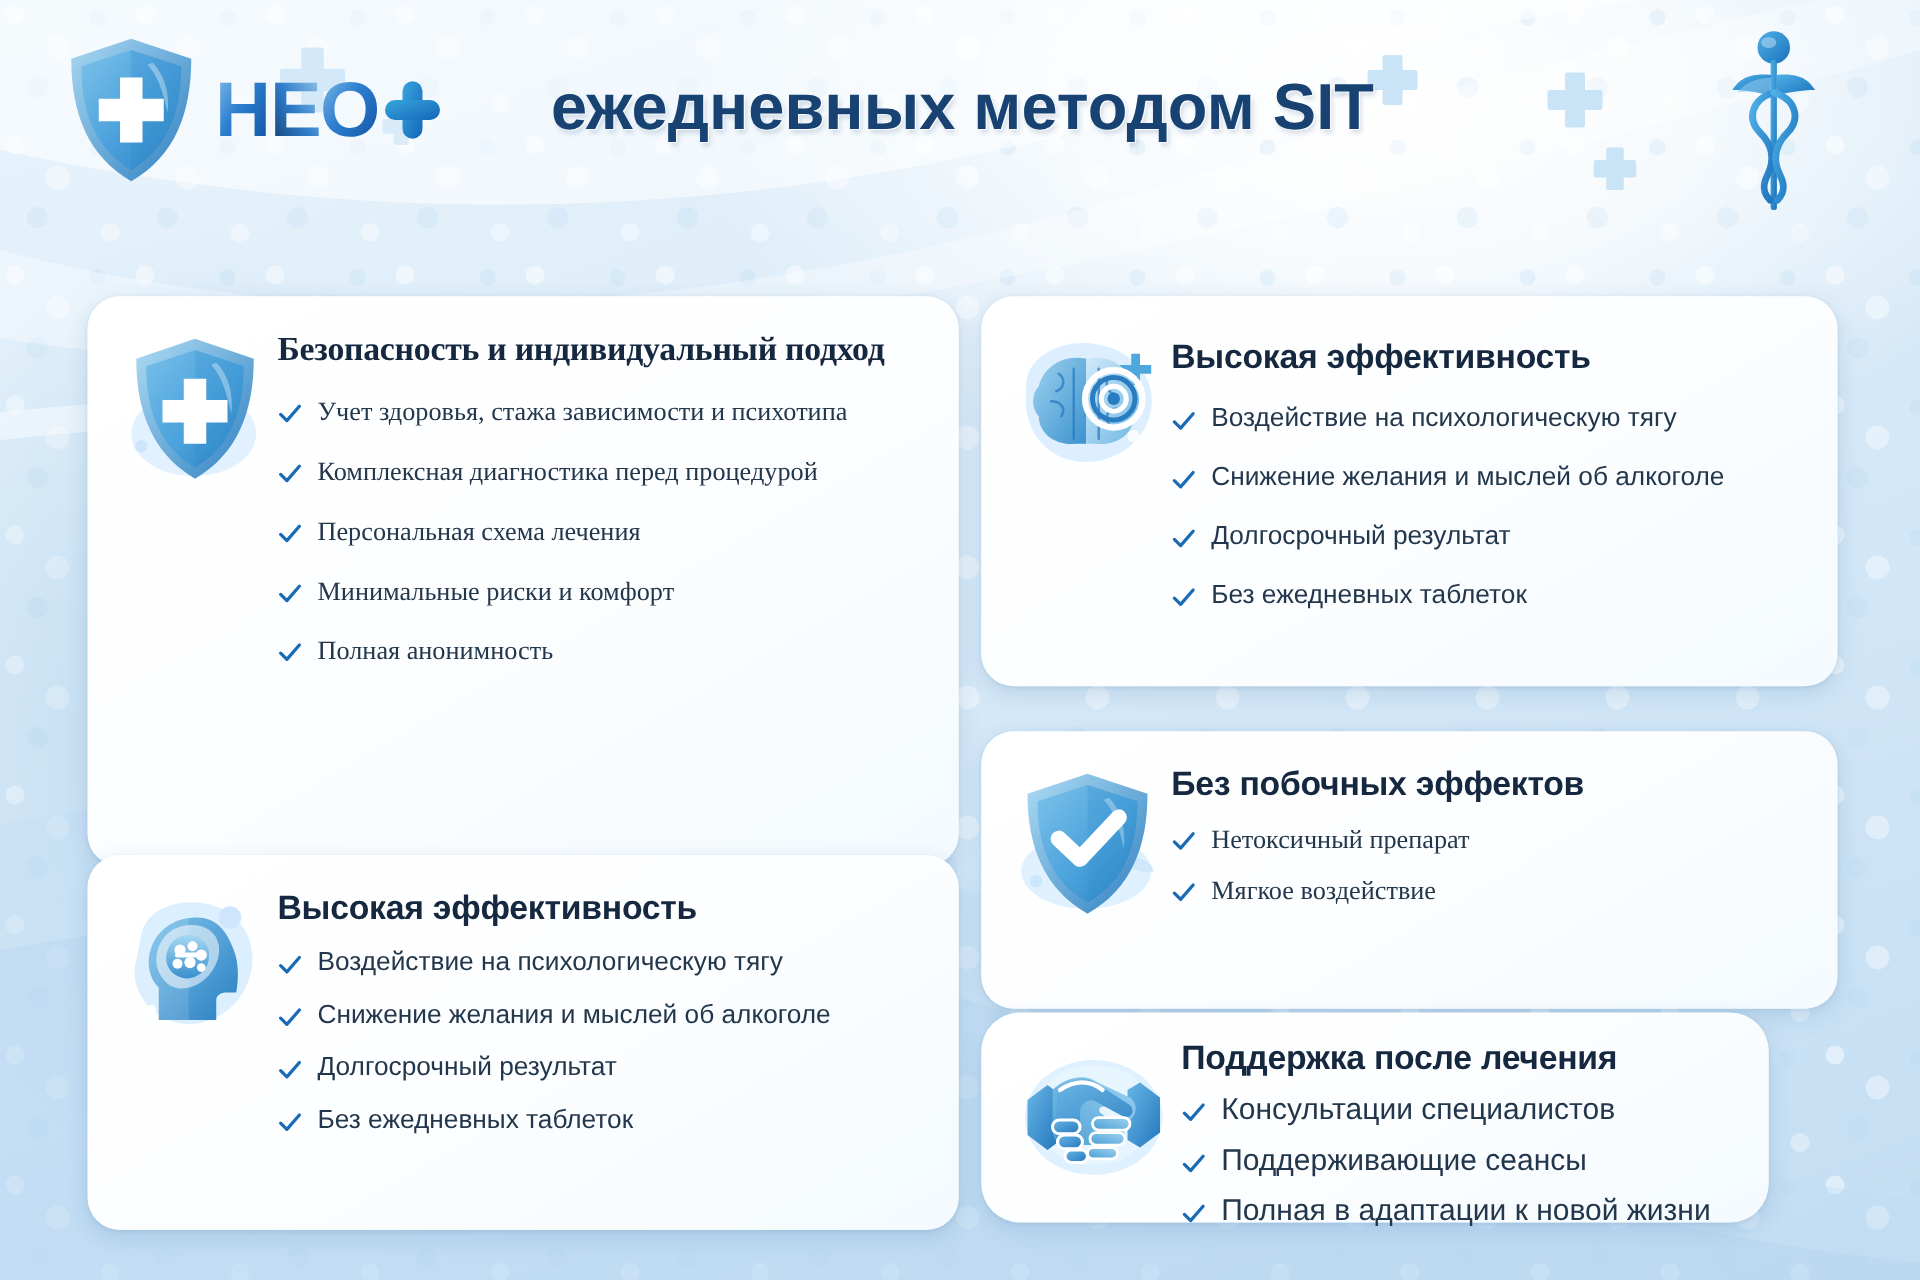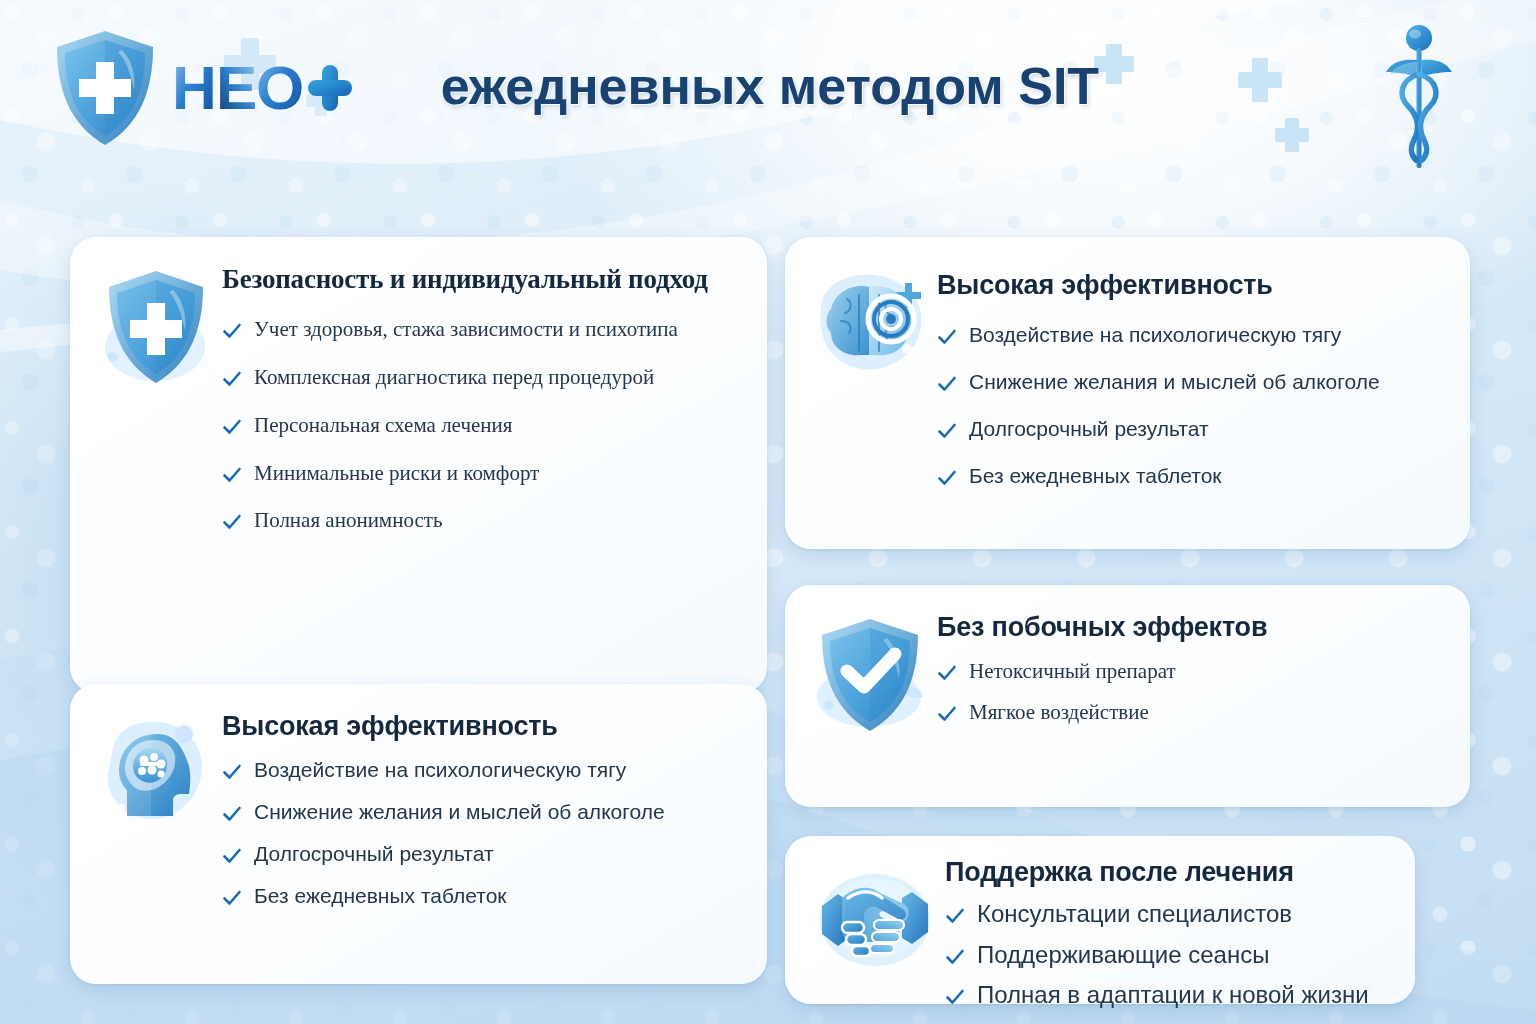--- a/index.html
+++ b/index.html
@@ -85,21 +85,21 @@
     font-size:21px; color:#23374c; line-height:1.28;
   }
   .bullet:last-child { margin-bottom:0; }
   .check { flex:0 0 auto; margin-top:3px; }
 
   
   #card-safety      { left:70px;  top:237px; width:697px; height:456px;font-family:Liberation Serif, serif; }
   #card-eff-left    { left:70px;  top:684px; width:697px; height:300px; }
   #card-eff-right   { left:785px; top:237px; width:685px; height:312px; }
   #card-noside      { left:785px; top:585px; width:685px; height:222px; }
-  #card-support     { left:785px; top:836px; width:630px; height:168px; }
+  #card-support     { left:785px; top:810px; width:630px; height:168px;border-radius:31px; }
 
   #card-safety .card-title { margin-bottom:20px; }
   #card-safety .bullet { margin-bottom:21px; }
   #card-eff-right .card-body { padding-top:10px; }
   #card-eff-right .card-title { margin-bottom:20px; }
   #card-eff-right .bullet { margin-bottom:20px; }
   #card-noside .bullet { margin-bottom:14px;font-family:Liberation Serif, serif; }
   #card-support .card-icon { width:140px; }
   #card-support .card-title { margin-bottom:10px; }
   #card-support .bullet { margin-bottom:10px; font-size:24px; }

